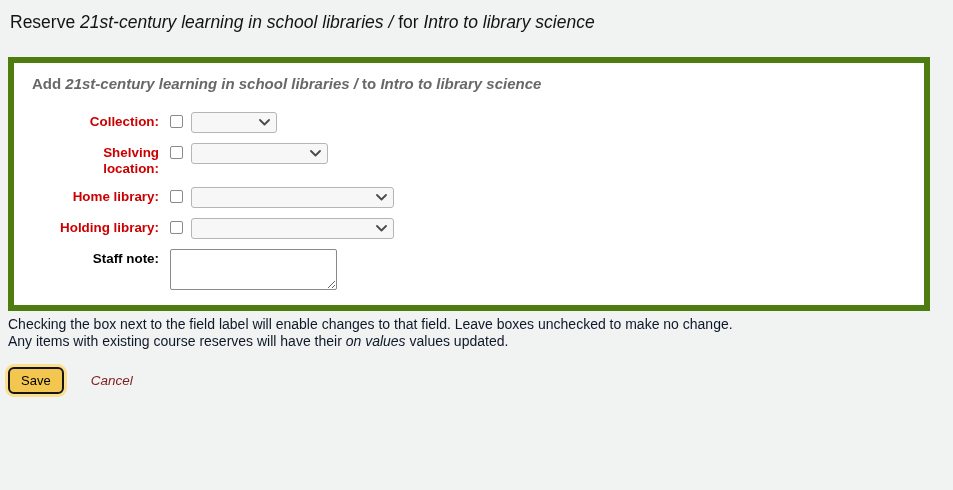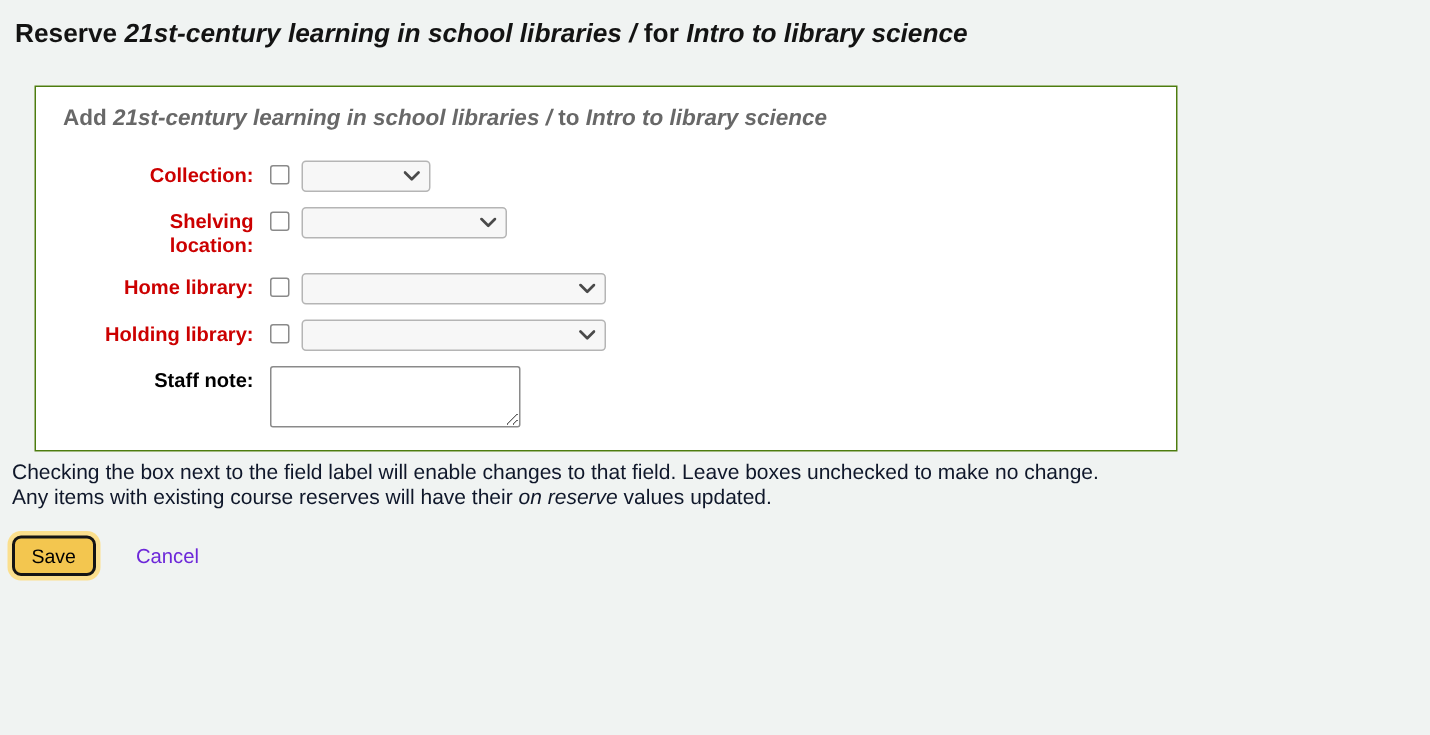--- a/index.html
+++ b/index.html
@@ -7,31 +7,31 @@
   body {
     width: 953px; height: 490px;
     background: #f0f3f2;
     font-family: "Liberation Sans", sans-serif;
     color: #1d1d1d;
     overflow: hidden;
   }
   .page-title {
     margin: 12px 0 0 10px;
     font-size: 17.5px;
-    font-weight: bold;
+    font-weight: normal;
     color: #131313;
     line-height: 1.2;
   }
   .italic { font-style: italic; }
 
   .panel {
-    margin: 24px 23px 0 23px;
-    width: 762px;
+    margin: 24px 23px 0 8px;
+    width: 922px;
     background: #ffffff;
-    border: 1px solid #4d7c0f;
+    border: 6px solid #4d7c0f;
     padding: 10px 10px 6px 10px;
   }
   .panel-heading {
     margin: 2px 0 18px 8px;
     font-size: 15px;
     font-weight: bold;
     color: #686868;
     line-height: 1.2;
   }
 
@@ -120,24 +120,25 @@
     border-radius: 6px;
     box-shadow: 0 0 0 3px #fbdf8d;
     color: #000;
     font-family: "Liberation Sans", sans-serif;
     font-size: 13px;
     padding: 4px 11px;
     cursor: pointer;
   }
   .cancel-link {
     margin-left: 27px;
-    color: #6d28d9;
+    color: #7f1d1d;
     font-size: 13.5px;
     text-decoration: none;
     cursor: pointer;
+    font-style: italic;
   }
 </style>
 </head>
 <body>
 
 <h1 class="page-title">
   <span>Reserve</span>
   <span class="italic">21st-century learning in school libraries /</span>
   <span>for</span>
   <span class="italic">Intro to library science</span>
@@ -199,19 +200,19 @@
 
   <div class="row">
     <span class="flabel">Staff note:</span>
     <textarea class="note" style=""></textarea>
   </div>
 
 </div>
 
 <div class="hints">
   <p>Checking the box next to the field label will enable changes to that field. Leave boxes unchecked to make no change.</p>
-  <p><span>Any items with existing course reserves will have their </span><span class="italic">on reserve</span><span> values updated.</span></p>
+  <p><span>Any items with existing course reserves will have their </span><span class="italic">on values</span><span> values updated.</span></p>
 </div>
 
 <div class="actions">
   <button class="save-btn">Save</button>
   <a class="cancel-link">Cancel</a>
 </div>
 
 </body></html>

